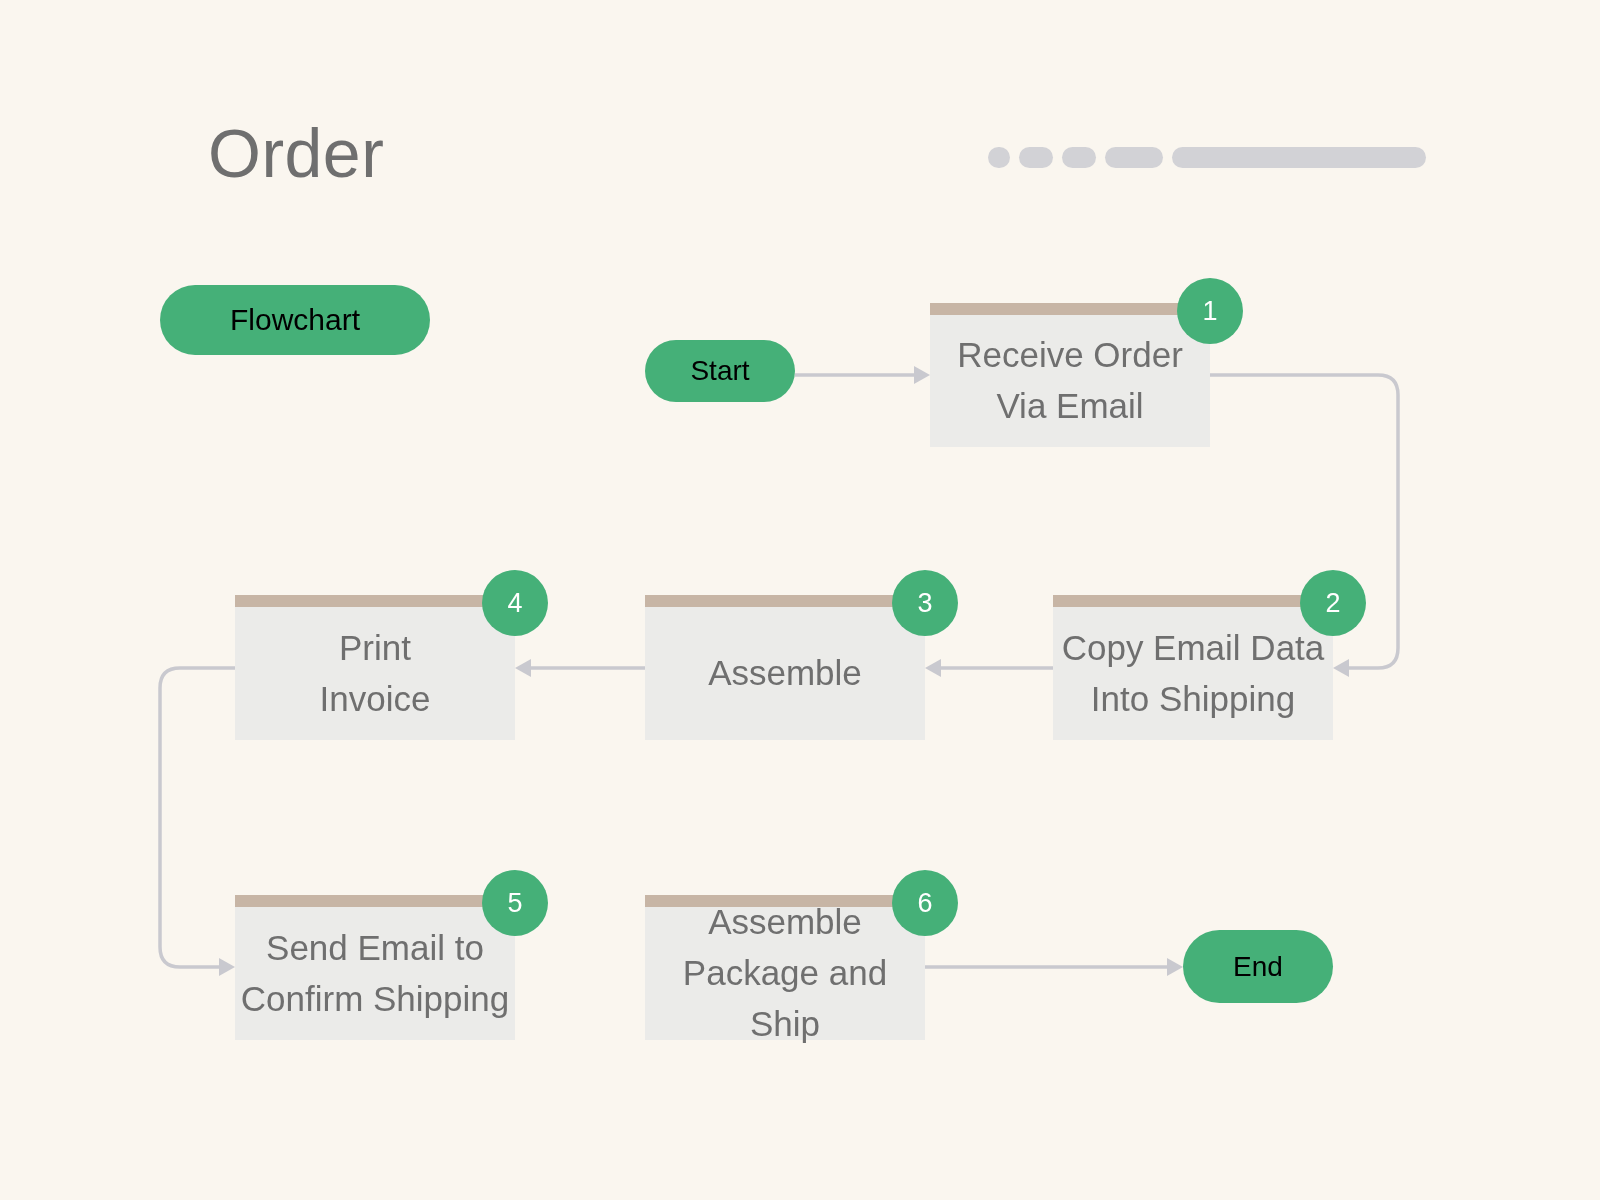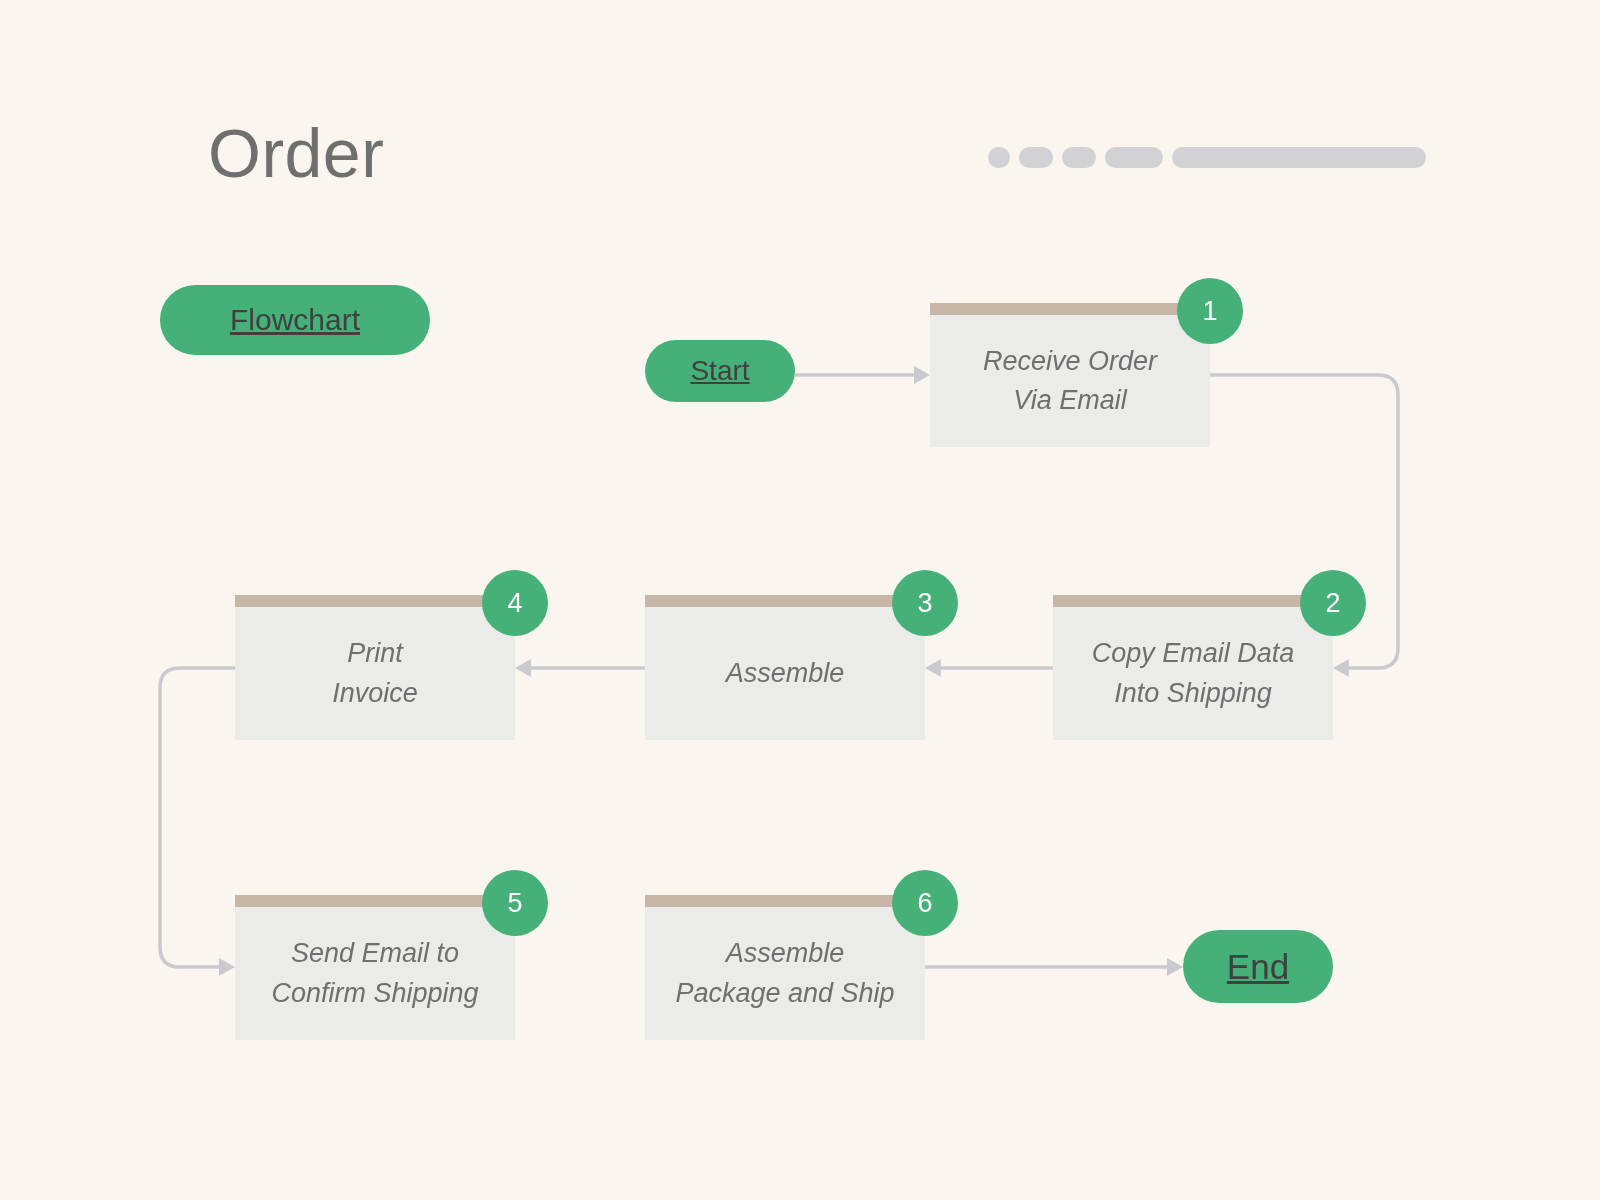--- a/index.html
+++ b/index.html
@@ -15,38 +15,38 @@
   body{background:var(--bg);font-family:"Liberation Sans", sans-serif;}
   .canvas{position:relative;width:1600px;height:1200px;background:var(--bg);overflow:hidden;}
 
   .connectors{position:absolute;left:0;top:0;width:1600px;height:1200px;}
   .connectors path{fill:none;stroke:var(--arrow);stroke-width:3.5;}
   .connectors polygon{fill:var(--arrow);}
 
   .title{position:absolute;left:160px;top:118px;color:var(--text);
          font-size:68px;line-height:1.04;font-weight:500;letter-spacing:.5px;margin-left:48px;}
 
-  .pill{position:absolute;background:var(--green);color:#404040;border-radius:999px;
-        display:flex;align-items:center;justify-content:center;text-decoration:underline;}
+  .pill{position:absolute;background:var(--green);color:#000000;border-radius:999px;
+        display:flex;align-items:center;justify-content:center;}
   .pill-flowchart{left:160px;top:285px;width:270px;height:70px;font-size:30px;}
   .pill-start{left:645px;top:340px;width:150px;height:62px;font-size:28px;}
-  .pill-end{left:1183px;top:930px;width:150px;height:73px;font-size:35px;}
+  .pill-end{left:1183px;top:930px;width:150px;height:73px;font-size:28px;}
 
   .deco{position:absolute;left:988px;top:147px;display:flex;gap:9px;align-items:center;}
   .deco div{height:21px;border-radius:11px;background:var(--deco);}
   .deco .d1{width:22px;}
   .deco .d2{width:34px;}
   .deco .d3{width:34px;}
   .deco .d4{width:58px;}
   .deco .d5{width:254px;}
 
   .step-box{position:absolute;background:var(--box);}
   .step-box .bar{position:absolute;left:0;top:0;width:100%;height:12px;background:var(--bar);}
   .step-box .label{position:absolute;inset:12px 0 0 0;display:flex;align-items:center;justify-content:center;
-                   text-align:center;color:var(--text);font-size:27px;line-height:1.45;white-space:pre-line;font-style:italic;}
+                   text-align:center;color:var(--text);font-size:35px;line-height:1.45;white-space:pre-line;}
   .badge{position:absolute;top:-25px;right:-33px;width:66px;height:66px;border-radius:50%;
          background:var(--green);color:#ffffff;display:flex;align-items:center;justify-content:center;
          font-size:27px;}
 
   .box1{left:930px;top:303px;width:280px;height:144px;}
   .box2{left:1053px;top:595px;width:280px;height:145px;}
   .box3{left:645px;top:595px;width:280px;height:145px;}
   .box4{left:235px;top:595px;width:280px;height:145px;}
   .box5{left:235px;top:895px;width:280px;height:145px;}
   .box6{left:645px;top:895px;width:280px;height:145px;}

